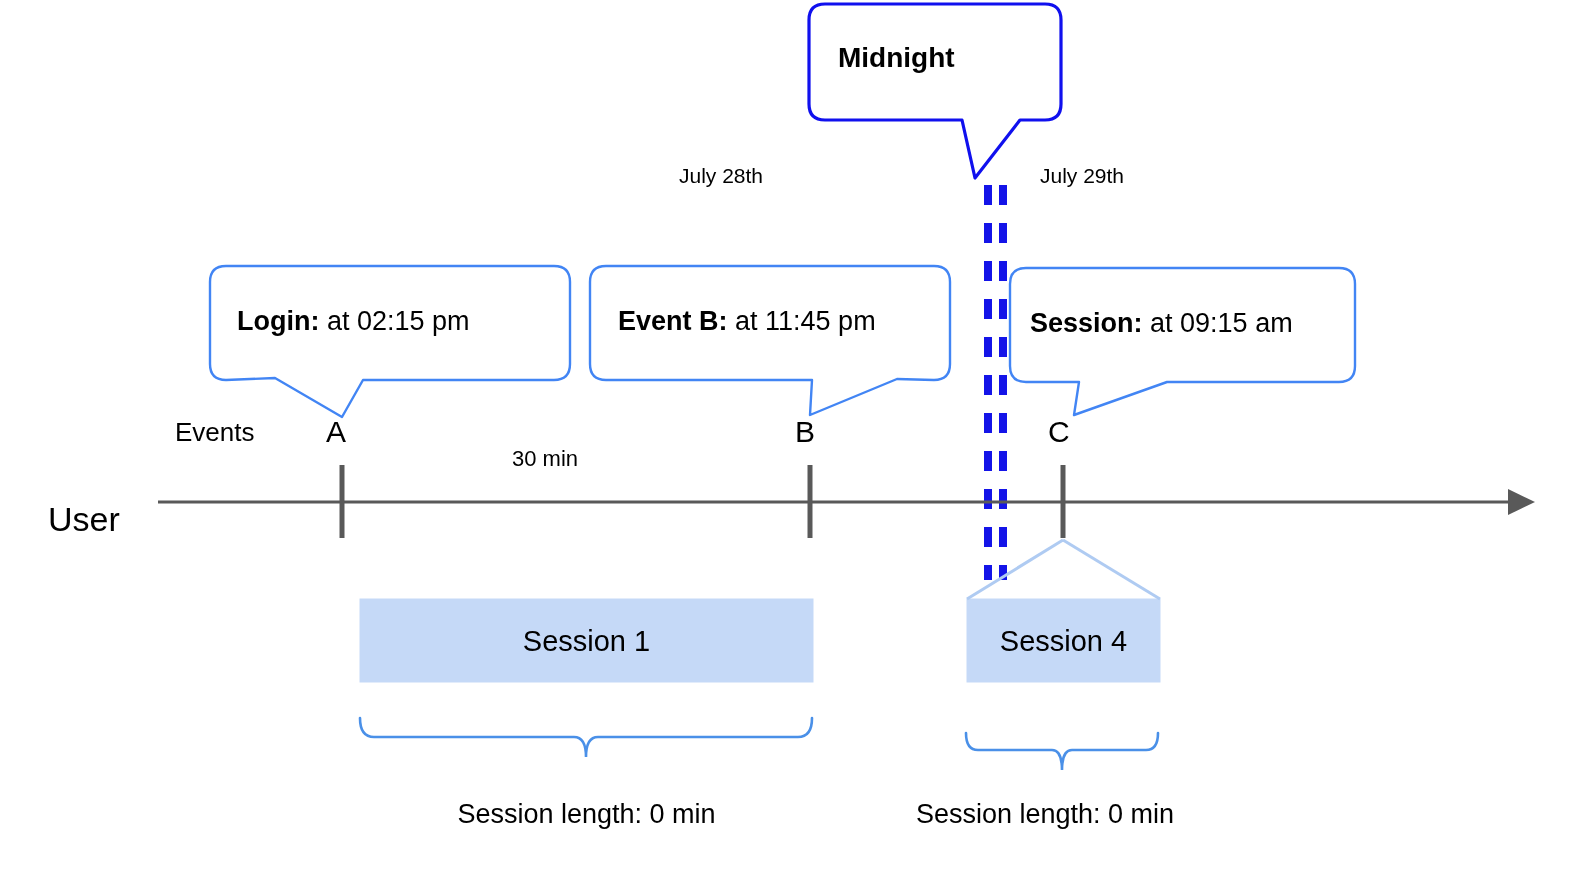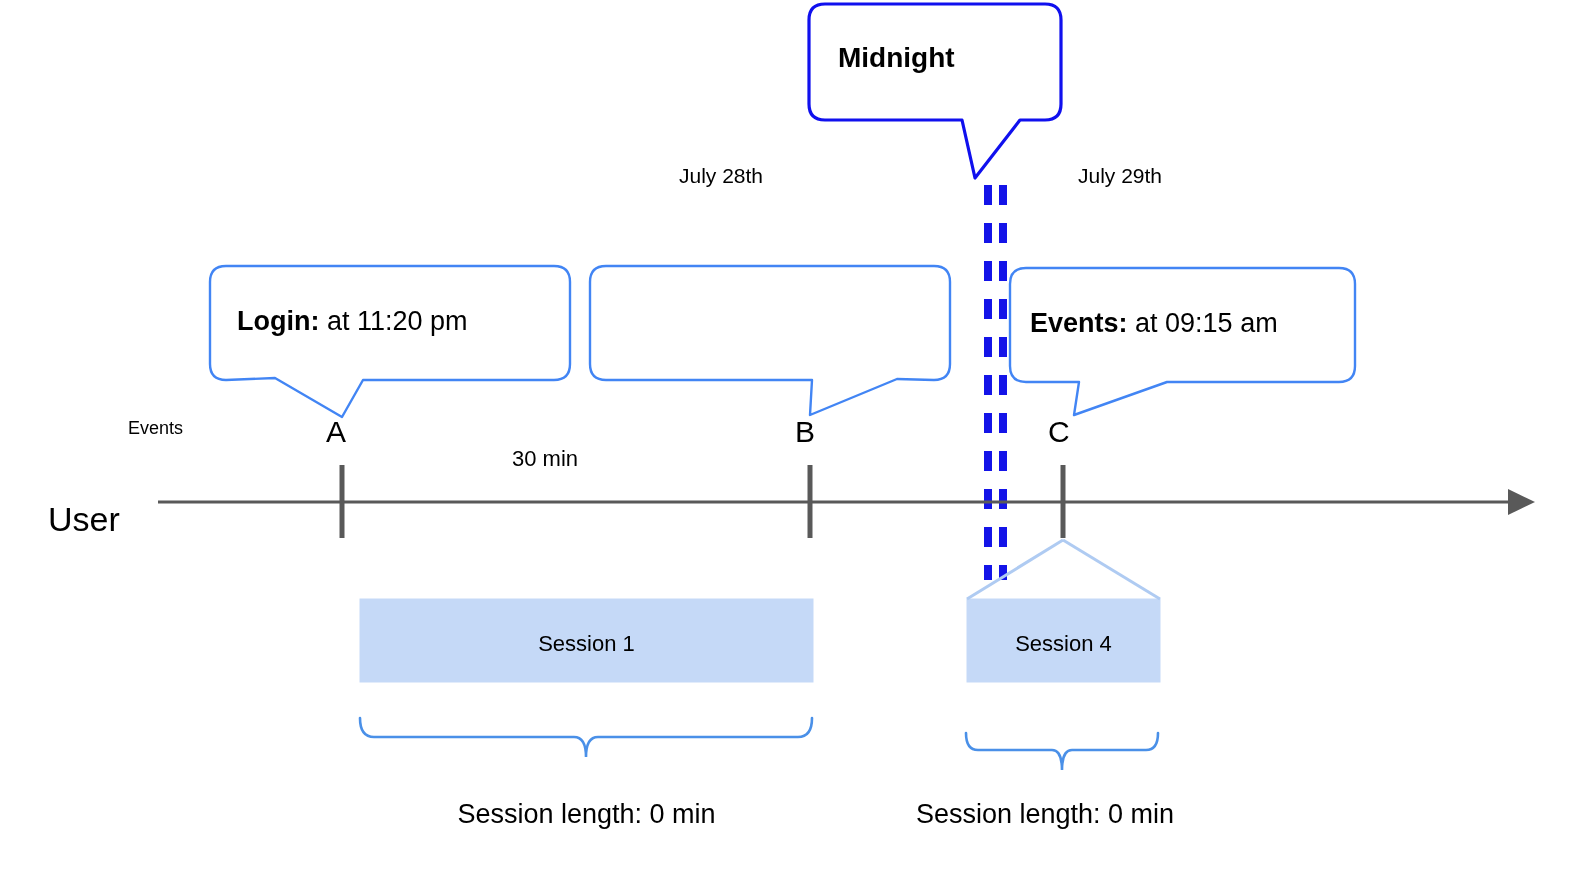--- a/index.html
+++ b/index.html
@@ -35,24 +35,24 @@
     text-align: left;
   }
   .callout-text .lbl { font-weight: bold; margin-top: 26px; }
   .midnight-text {
     font-size: 28px;
     font-weight: bold;
     text-align: center;
   }
   .date-text { font-size: 21px; }
   .axis-name { font-size: 34px; }
-  .row-label { font-size: 18px; }
+  .row-label { font-size: 26px; margin-left: 47px; }
   .event-letter { font-size: 30px; }
   .duration-text { font-size: 22px; }
-  .session-text { font-size: 22px; margin-top: 6px; }
+  .session-text { font-size: 29px; }
   .length-text { font-size: 27px; }
 </style>
 </head>
 <body>
 
 <div id="canvas">
 
   <svg id="vector-layer" viewBox="0 0 1596 870">
 
     <g>
@@ -114,29 +114,32 @@
       <path d="M 966 733 Q 966 750 978 750 L 1052 750 Q 1062 750 1062 770
                Q 1062 750 1072 750 L 1146 750 Q 1158 750 1158 733" fill="none" stroke="#4A90E8" stroke-width="2.6" stroke-linecap="round"></path>
     </g>
 
   </svg>
 
   <div class="txt midnight-text" style="left:838px; top:44px;">Midnight</div>
 
   <div class="txt date-text" style="left:679px; top:165px;">July 28th</div>
 
-  <div class="txt date-text" style="left:1078px; top:165px;">July 29th</div>
+  <div class="txt date-text" style="left:1040px; top:165px;">July 29th</div>
 
   <div class="txt callout-text" style="left:237px; top:308px;">
-    <span class="lbl">Login:</span><span> at 11:20 pm</span>
+    <span class="lbl">Login:</span><span> at 02:15 pm</span>
   </div>
 
+  <div class="txt callout-text" style="left:618px; top:308px;">
+    <span class="lbl">Event B:</span><span> at 11:45 pm</span>
+  </div>
 
   <div class="txt callout-text" style="left:1030px; top:310px;">
-    <span class="lbl">Events:</span><span> at 09:15 am</span>
+    <span class="lbl">Session:</span><span> at 09:15 am</span>
   </div>
 
   <div class="txt row-label" style="left:128px; top:419px;">Events</div>
 
   <div class="txt axis-name" style="left:48px; top:482px;margin-top:20px;">User</div>
 
   <div class="txt event-letter" style="left:326px; top:417px;">A</div>
 
   <div class="txt event-letter" style="left:795px; top:417px;">B</div>
 

